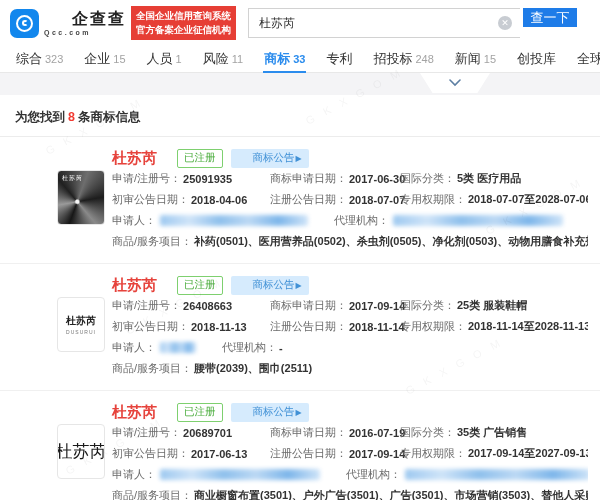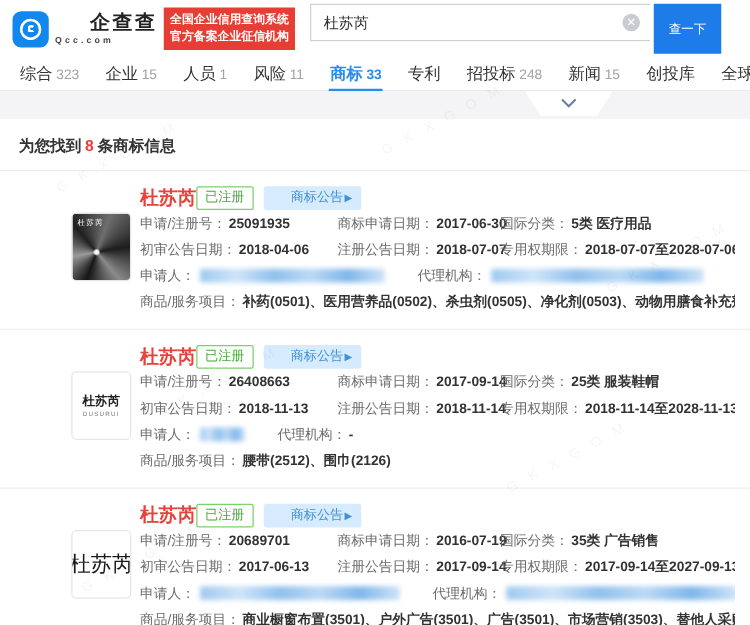--- a/index.html
+++ b/index.html
@@ -26,22 +26,22 @@
   .brand-badge { margin-left:5px; background:#e63e35; color:#fff; font-size:9.5px; font-weight:600;
                  line-height:1.45; padding:3px 5px; text-align:center; }
   .search-wrap { display:flex; margin-left:12px; }
   .search-input { width:272px; height:30px; border:1px solid #d2d2d2; border-right:none;
                   font-size:12px; color:#333; padding:0 26px 0 10px;
                   font-family:inherit; outline:none; position:relative; }
   .search-box { position:relative; }
   .clear-icon { position:absolute; right:8px; top:8px; width:14px; height:14px; border-radius:50%;
                 background:#c8ccd2; color:#fff; font-size:9px; line-height:14px; text-align:center;
                 cursor:pointer; }
-  .search-btn { width:54px; height:40px; background:#1e7ce8; color:#fff; border:none;
-                font-size:10px; cursor:pointer; font-family:inherit; margin-left:3px; }
+  .search-btn { width:54px; height:19px; background:#1e7ce8; color:#fff; border:none;
+                font-size:13px; cursor:pointer; font-family:inherit; margin-left:3px; }
   
   .nav { display:flex; gap:19px; padding:0 15px; border-bottom:1px solid #e8e8e8; height:27px; }
   .nav-item { font-size:13px; color:#333; cursor:pointer; padding:4px 1px 0 1px; height:27px;
               white-space:nowrap; }
   .nav-item .cnt { font-size:11px; color:#a3a3a3; margin-left:3px; }
   .nav-item.active { color:#2b8ced; border-bottom:2px solid #2b8ced; font-weight:bold; }
   .nav-item.active .cnt { color:#2b8ced; font-weight:bold; }
   
   .filter-band { height:22px; background:#f4f4f6; position:relative; }
   .collapse-tab { position:absolute; left:420px; top:0; width:70px; height:20px; background:#fff;
@@ -65,21 +65,21 @@
   .thumb-typhoon .t-label { position:absolute; top:3px; left:4px; color:#fff; font-size:6px;
                             letter-spacing:1px; }
   .thumb-text { display:flex; flex-direction:column; align-items:center; justify-content:center; }
   .thumb-text .t-main { font-size:10px; font-weight:bold; color:#222; }
   .thumb-text .t-sub { font-size:5px; color:#777; letter-spacing:1px; margin-top:1px; }
   .thumb-serif { display:flex; align-items:center; justify-content:center; }
   .thumb-serif .t-main { font-family:"Liberation Serif","DejaVu Serif",serif; font-size:17px;
                          color:#1a1a1a; white-space:nowrap; }
   .title-row { display:flex; align-items:center; height:20px; }
   .r-title { color:#e6433c; font-size:15px; font-weight:bold; cursor:pointer; }
-  .badge-reg { margin-left:0; border:1px solid #7ed06f; color:#47ab39; font-size:10.5px;
+  .badge-reg { margin-left:20px; border:1px solid #7ed06f; color:#47ab39; font-size:10.5px;
                padding:1px 6px 2px 6px; border-radius:2px; background:#fff; }
   .badge-ann { margin-left:8px; background:#d6ebfd; color:#4191d6; font-size:10.5px;
                padding:2px 7px 3px 22px; border-radius:2px; cursor:pointer; white-space:nowrap; }
   .badge-ann .arr { font-size:8px; margin-left:1px; }
   .drow { display:flex; height:21px; align-items:center; font-size:11px; white-space:nowrap;
           overflow:hidden; }
   .lbl { color:#6b6b6b; }
   .val { color:#333; font-weight:600; margin-left:2px; }
   .dc1 { width:158px; flex:none; }
   .dc2 { width:130px; flex:none; }
@@ -247,21 +247,21 @@
         <span class="lbl">申请人：</span>
         <span class="blur" style="width:36px"></span>
       </span>
     <span class="cell">
         <span class="lbl">代理机构：</span>
         <span class="val">-</span>
       </span>
   </div>
   <div class="drow">
     <span class="lbl">商品/服务项目：</span>
-      <span class="val">腰带(2512)、围巾(2126)</span>
+      <span class="val">腰带(2039)、围巾(2511)</span>
   </div>
 </div>
 
 <div class="result">
   <div class="thumb thumb-serif">
     <span class="t-main">杜苏芮</span>
   </div>
   <div class="title-row">
     <span class="r-title">杜苏芮</span>
     <span class="badge-reg">已注册</span>

